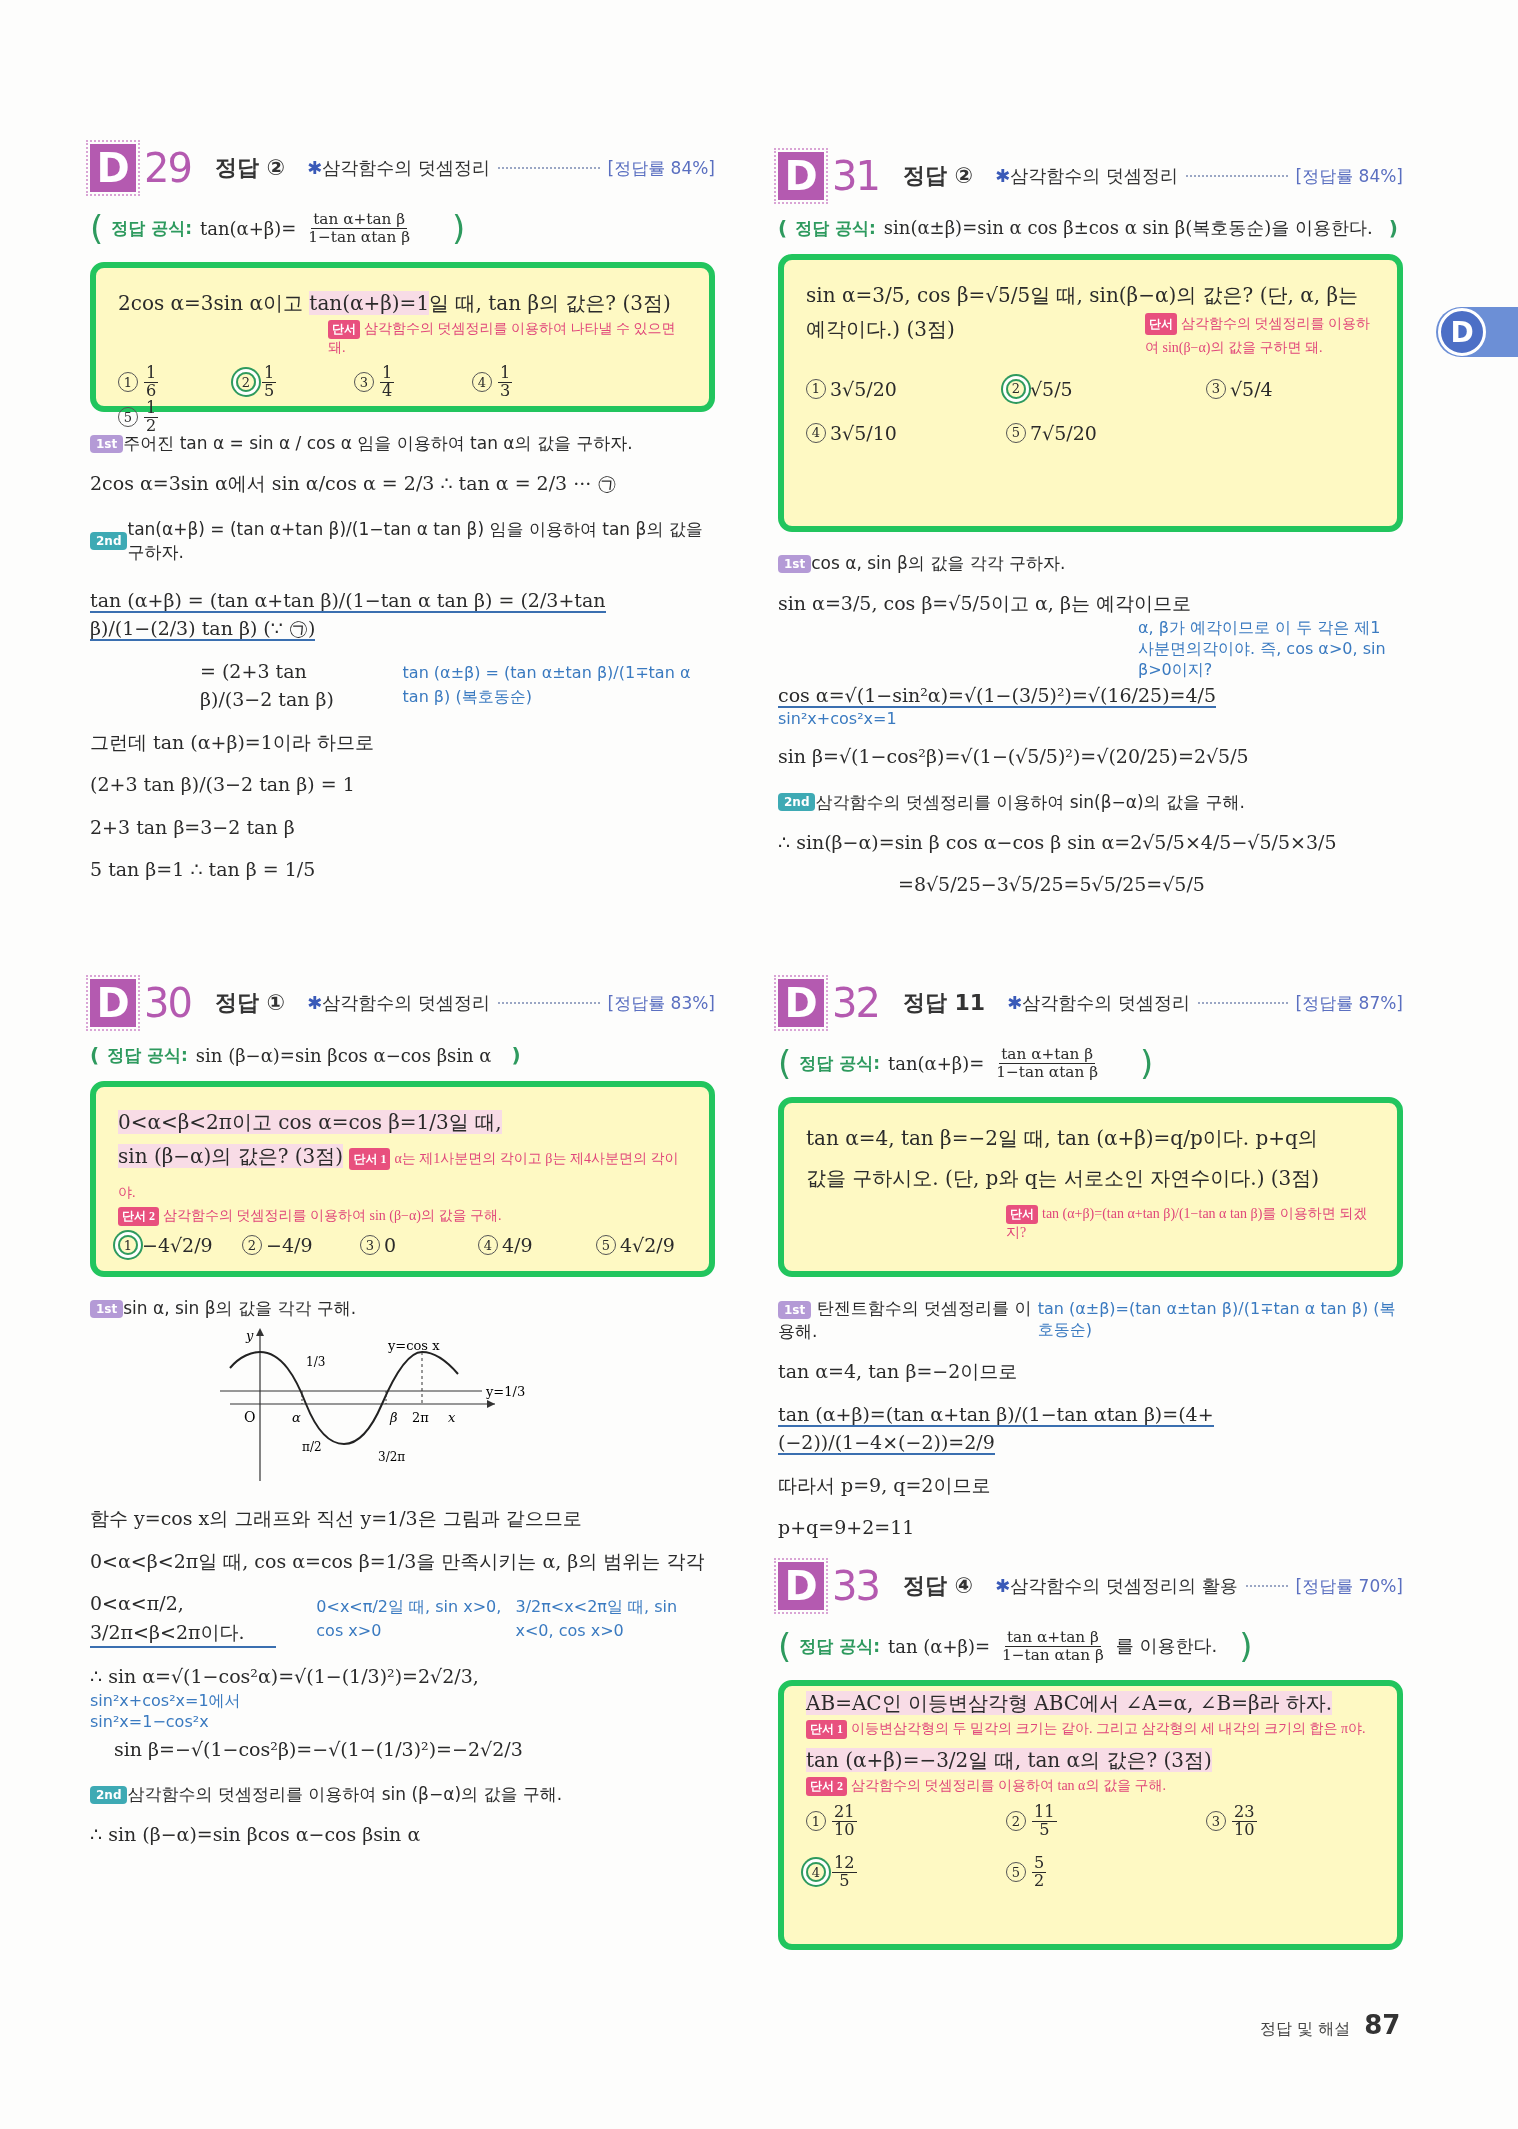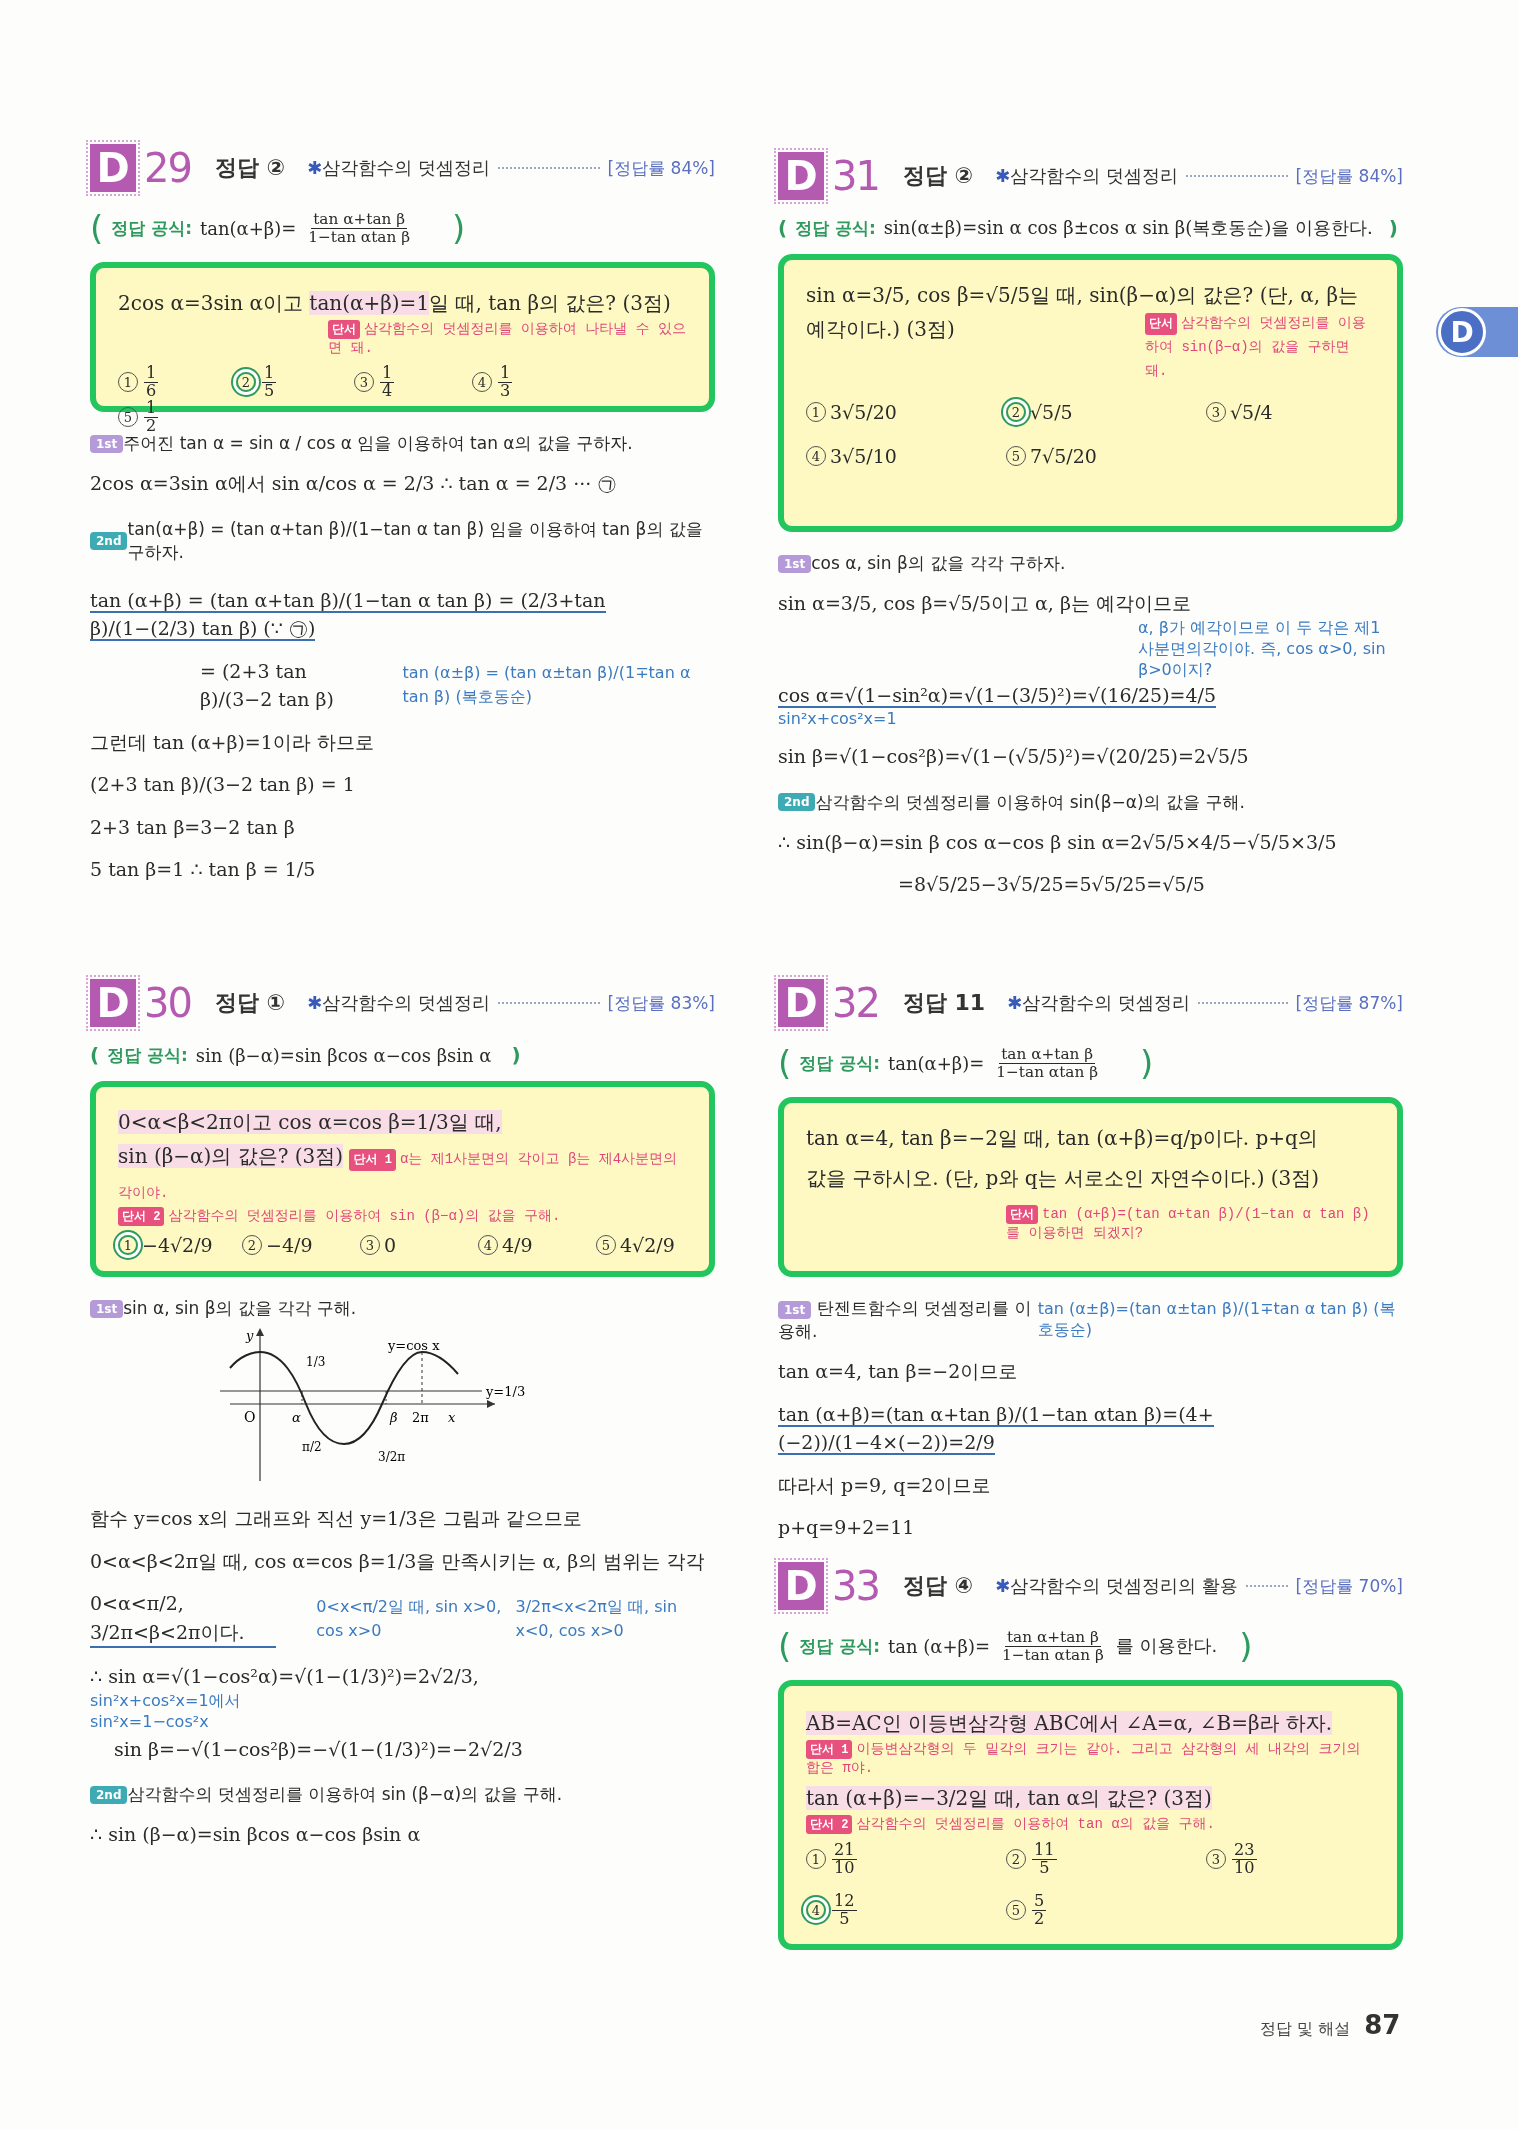--- a/index.html
+++ b/index.html
@@ -18,21 +18,21 @@
 .formula{margin-top:12px;font-size:18px;display:flex;align-items:center;gap:8px}
 .brk{color:#2e9a5e;font-size:34px;font-family:"DejaVu Sans",sans-serif}
 .brk.sm{font-size:20px;font-weight:bold}
 .flabel{color:#2e9a5e;font-family:"DejaVu Sans",sans-serif;font-weight:bold;font-size:17px}
 .fr{display:inline-flex;flex-direction:column;align-items:center;vertical-align:middle;line-height:1.05;font-size:.85em;margin:0 2px}
 .fr .n{border-bottom:1.2px solid currentColor;padding:0 2px}
 .fr .d{padding:0 2px}
 .qbox{border:6px solid #22c55e;border-radius:14px;background:#fef9c3;margin-top:14px;padding:18px 22px;position:relative}
 .qtext{font-size:20px;line-height:1.7}
 .hl{background:#f8dce6}
-.hint{font-family:Liberation Mono, monospace;font-size:14px;color:#e0467a}
+.hint{font-family:Liberation Serif, serif;font-size:14px;color:#e0467a}
 .htag{display:inline-block;background:#e8507e;color:#fff;font-size:12px;font-weight:bold;padding:1px 4px;border-radius:3px;margin-right:4px}
 .choices{display:flex;flex-wrap:wrap;margin-top:8px;font-size:19px}
 .ch{display:flex;align-items:center;gap:4px}
 .num{display:inline-flex;width:20px;height:20px;border:1px solid #555;border-radius:50%;align-items:center;justify-content:center;font-size:13px}
 .ch.correct .num{border:2px solid #2e9a5e;box-shadow:0 0 0 3px #fff,0 0 0 5px #2e9a5e}
 .step{font-family:"DejaVu Sans",sans-serif;font-size:17px;margin-top:20px;display:flex;align-items:center;}
 .stag{display:inline-block;color:#fff;font-size:12px;font-weight:bold;padding:2px 6px;border-radius:4px}
 .s1{background:#b49ad6}
 .s2{background:#3eaab4}
 .line{font-size:19px;margin-top:14px;line-height:1.5}
@@ -329,21 +329,21 @@
       <span class="brk">(</span>
       <span class="flabel">정답 공식:</span>
       <span>tan (α+β)=</span>
       <span class="fr">
           <span class="n">tan α+tan β</span>
           <span class="d">1−tan αtan β</span>
         </span>
       <span class="sans">를 이용한다.</span>
       <span class="brk" style="margin-left:14px">)</span>
     </div>
-    <div class="qbox" style="height:270px;padding-top:20px">
+    <div class="qbox" style="height:270px;padding-top:0">
       <div class="qtext"><span class="hl">AB=AC인 이등변삼각형 ABC에서 ∠A=α, ∠B=β라 하자.</span></div>
       <div class="hint"><span class="htag">단서 1</span><span>이등변삼각형의 두 밑각의 크기는 같아. 그리고 삼각형의 세 내각의 크기의 합은 π야.</span></div>
       <div class="qtext" style="margin-top:4px"><span class="hl">tan (α+β)=−3/2일 때, tan α의 값은? (3점)</span></div>
       <div class="hint"><span class="htag">단서 2</span><span>삼각함수의 덧셈정리를 이용하여 tan α의 값을 구해.</span></div>
       <div class="choices" style="row-gap:16px">
         <div class="ch" style="width:200px">
             <span class="num">1</span>
             <span class="fr">
               <span class="n">21</span>
               <span class="d">10</span>

